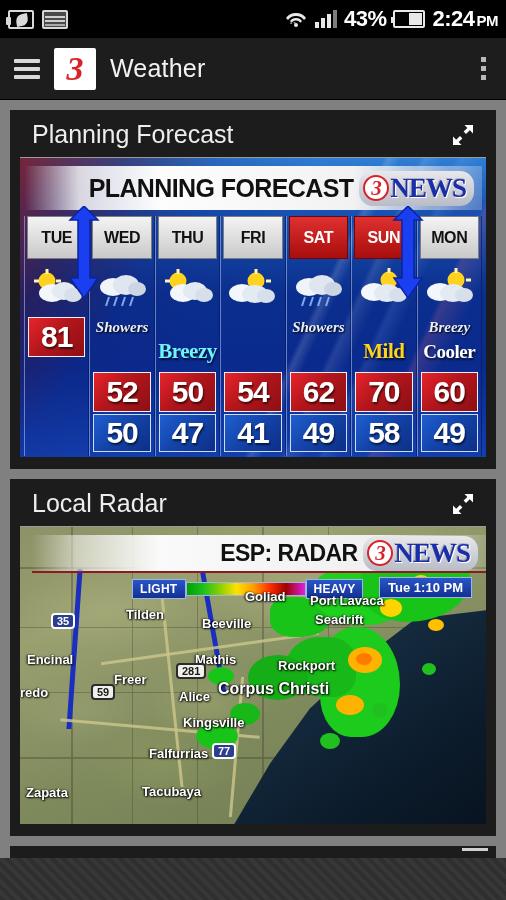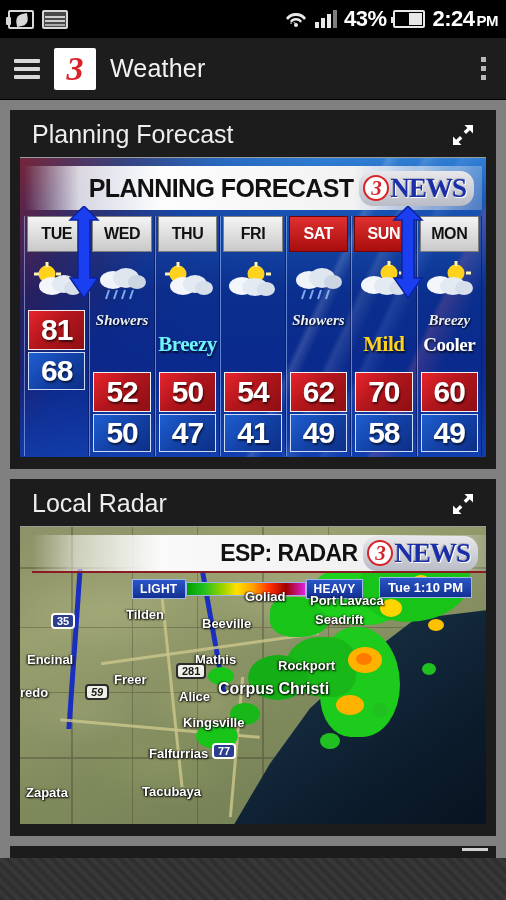--- a/index.html
+++ b/index.html
@@ -126,21 +126,21 @@
   .news-logo .nw {
     font-family:"Liberation Serif", serif; font-size:27px; font-weight:bold;
     color:#1a2ea8; letter-spacing:-1px;
     text-shadow:1px 1px 0 #fff, -1px -1px 0 rgba(0,0,0,.2);
   }
 
   .days { position:relative; display:flex; margin:6px 4px 0 4px; height:240px; }
   .day { flex:1; position:relative; display:flex; flex-direction:column;
          border-left:1px solid rgba(170,200,255,.55); border-right:1px solid rgba(10,20,80,.6); }
   .day-name {
-    margin:0 2px; height:36px; display:flex; align-items:center; justify-content:center;
+    margin:0 2px; height:43px; display:flex; align-items:center; justify-content:center;
     font-size:16px; font-weight:bold; letter-spacing:-0.4px;
     background:linear-gradient(180deg,#f4f4f4,#c9c9c9); color:#111;
     border:1px solid #7d7d7d;
   }
   .day-name.weekend {
     background:linear-gradient(180deg,#e03030,#a80d0d); color:#fff; border-color:#6e0606;
   }
   .day-icon { height:58px; display:flex; align-items:center; justify-content:center; }
   .day-body { flex:1; position:relative; }
   .lbl-small {
@@ -323,21 +323,20 @@
                   <rect x="15.5" y="21" width="3" height="5"></rect>
                   <rect x="4" y="11.5" width="5" height="3"></rect>
                   <rect x="26" y="11.5" width="5" height="3"></rect>
                 </g>
               <ellipse cx="22" cy="25" rx="13" ry="9" fill="#f3f6fb"></ellipse>
               <ellipse cx="34" cy="23" rx="12" ry="9" fill="#e4eaf2"></ellipse>
               <ellipse cx="43" cy="27" rx="9" ry="7" fill="#d7dfea"></ellipse>
             </svg>
           </div>
           <div class="hi">81</div>
-          <div class="lo">68</div>
         </div>
 
         <div class="day">
           <div class="day-name">WED</div>
           <div class="day-icon">
             <svg width="54" height="40" viewBox="0 0 54 40">
               <ellipse cx="18" cy="19" rx="13" ry="9" fill="#f0f3f8"></ellipse>
               <ellipse cx="31" cy="17" rx="13" ry="10" fill="#dfe6ef"></ellipse>
               <ellipse cx="42" cy="21" rx="9" ry="7" fill="#ccd5e2"></ellipse>
               <g stroke="#8fc2ff" stroke-width="2" opacity=".85">
@@ -545,21 +544,21 @@
       <span class="city" style="left:94px;  top:145px;">Freer</span>
       <span class="city" style="left:159px; top:162px;">Alice</span>
       <span class="city big" style="left:198px; top:153px;">Corpus Christi</span>
       <span class="city" style="left:0px;   top:158px;">redo</span>
       <span class="city" style="left:163px; top:188px;">Kingsville</span>
       <span class="city" style="left:129px; top:219px;">Falfurrias</span>
       <span class="city" style="left:6px;   top:258px;">Zapata</span>
       <span class="city" style="left:122px; top:257px;">Tacubaya</span>
 
       <span class="shield" style="left:31px;  top:86px;">35</span>
-      <span class="shield us" style="left:65px;  top:157px;font-style:italic;">59</span>
+      <span class="shield us" style="left:71px;  top:157px;">59</span>
       <span class="shield us" style="left:156px; top:136px;">281</span>
       <span class="shield" style="left:192px; top:216px;">77</span>
     </div>
   </div>
 
   <div class="card-stub"></div>
 
   <div class="nav-strip"></div>
 </div>
 

